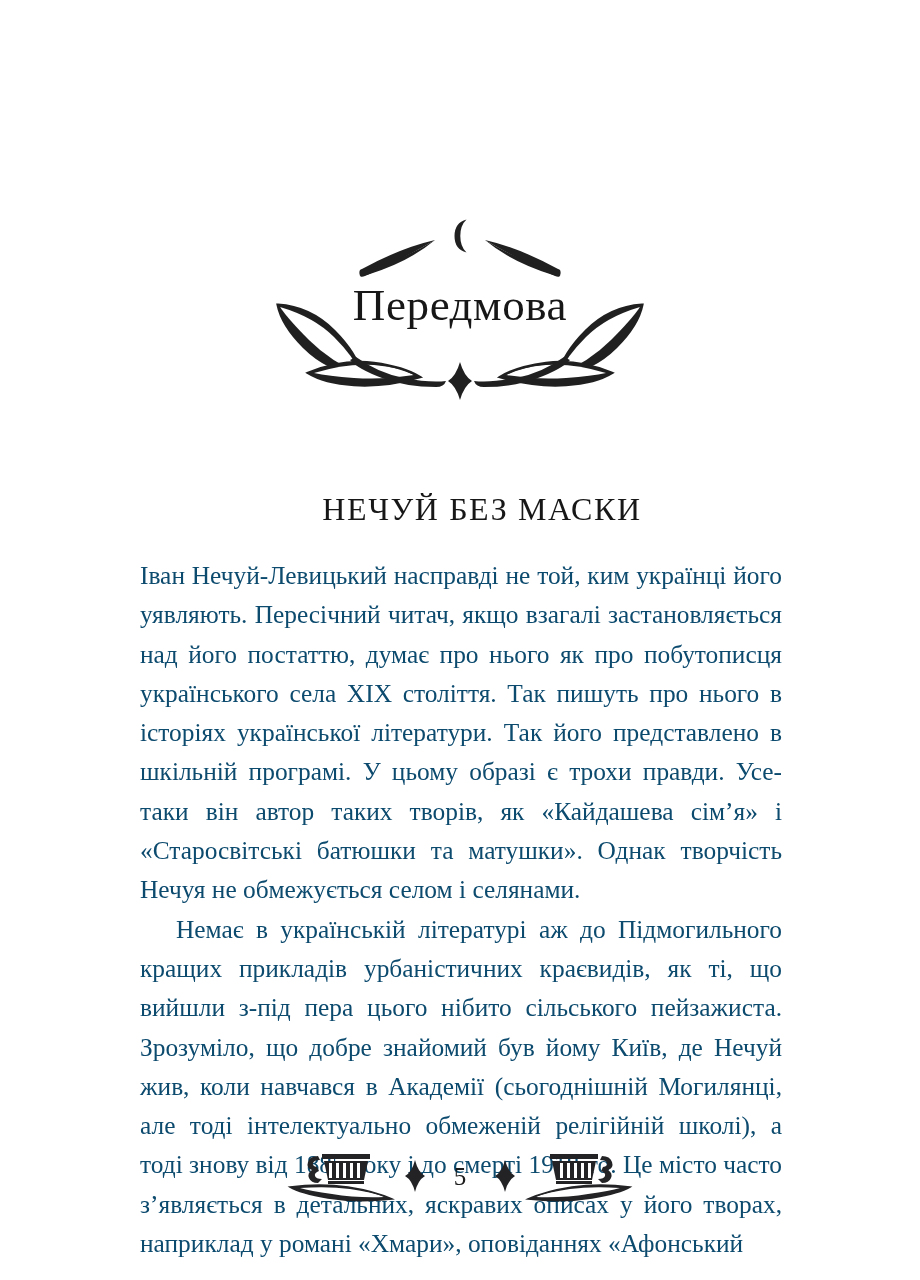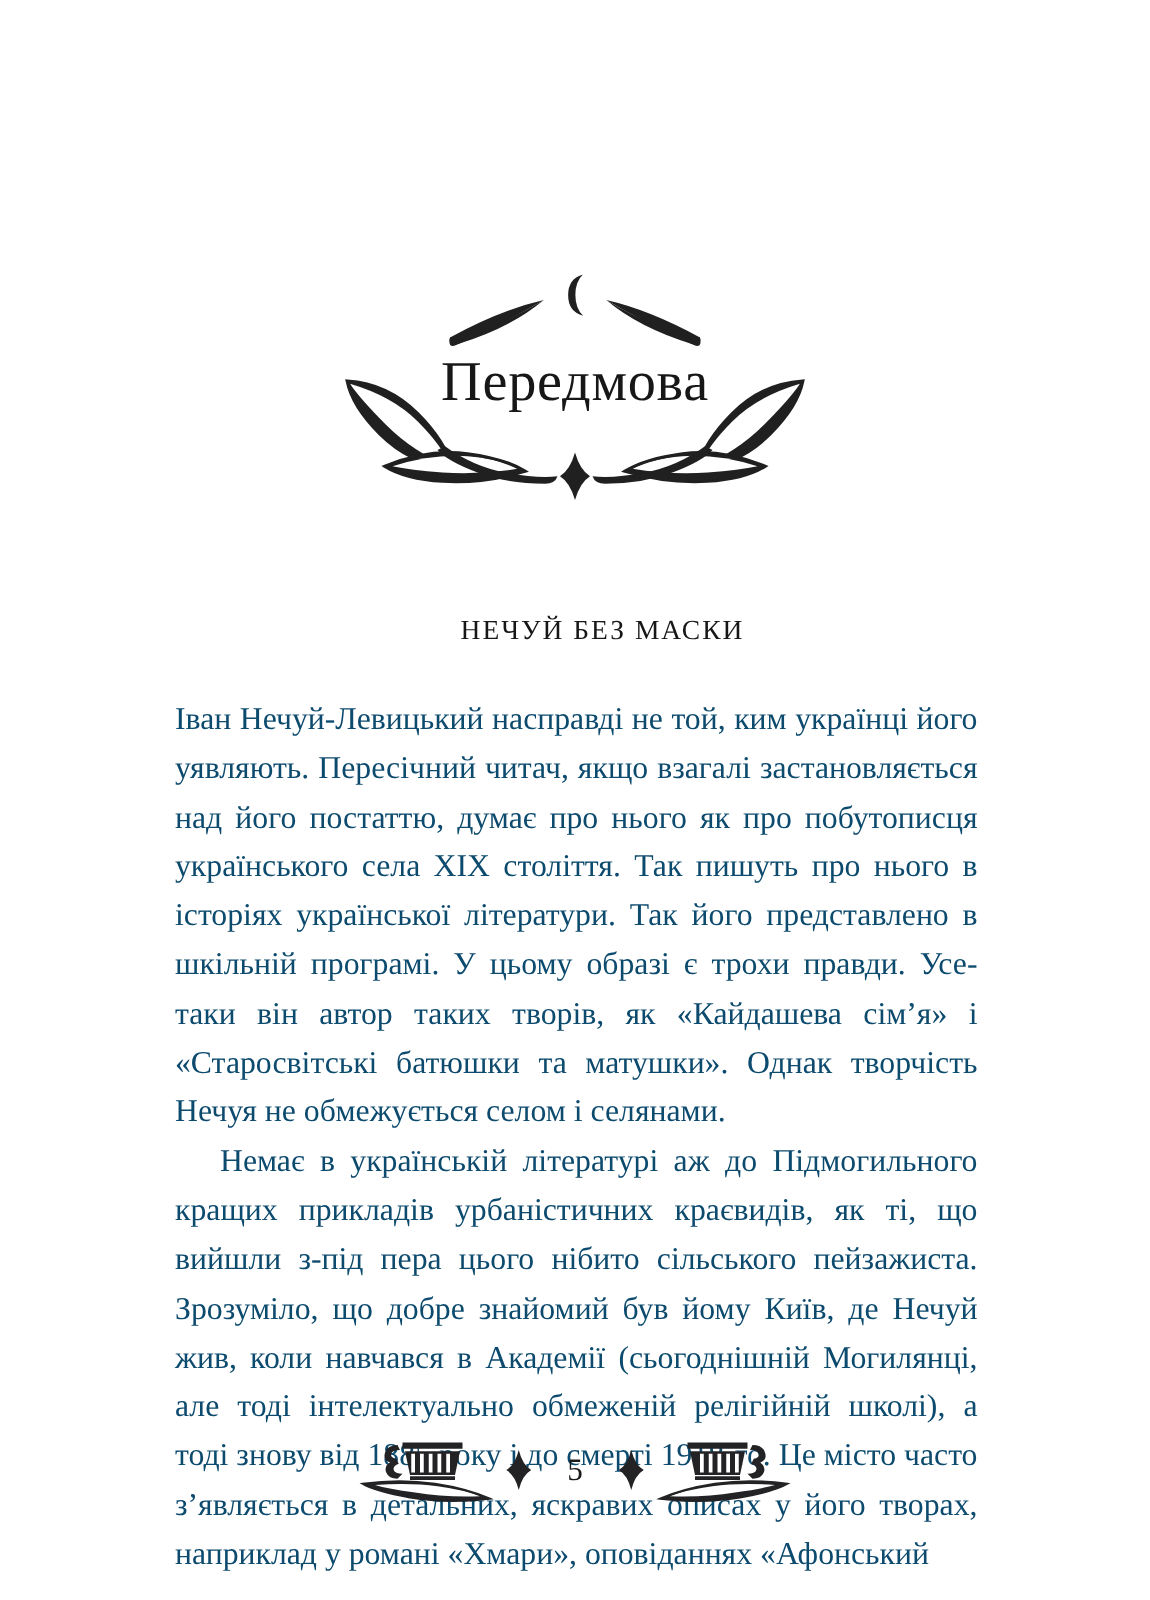--- a/index.html
+++ b/index.html
@@ -51,21 +51,21 @@
     white-space: nowrap;
   }
 
   
   .section-heading {
     position: absolute;
     left: 0;
     right: 0;
     top: 493px;
     text-align: center;
-    font-size: 22px;
+    font-size: 32px;
     line-height: 1;
     letter-spacing: 1.6px;
     font-weight: 400;
     color: #171717;
     font-variant: small-caps;
     margin-left: 44px;
   }
 
   
   .body-text {

